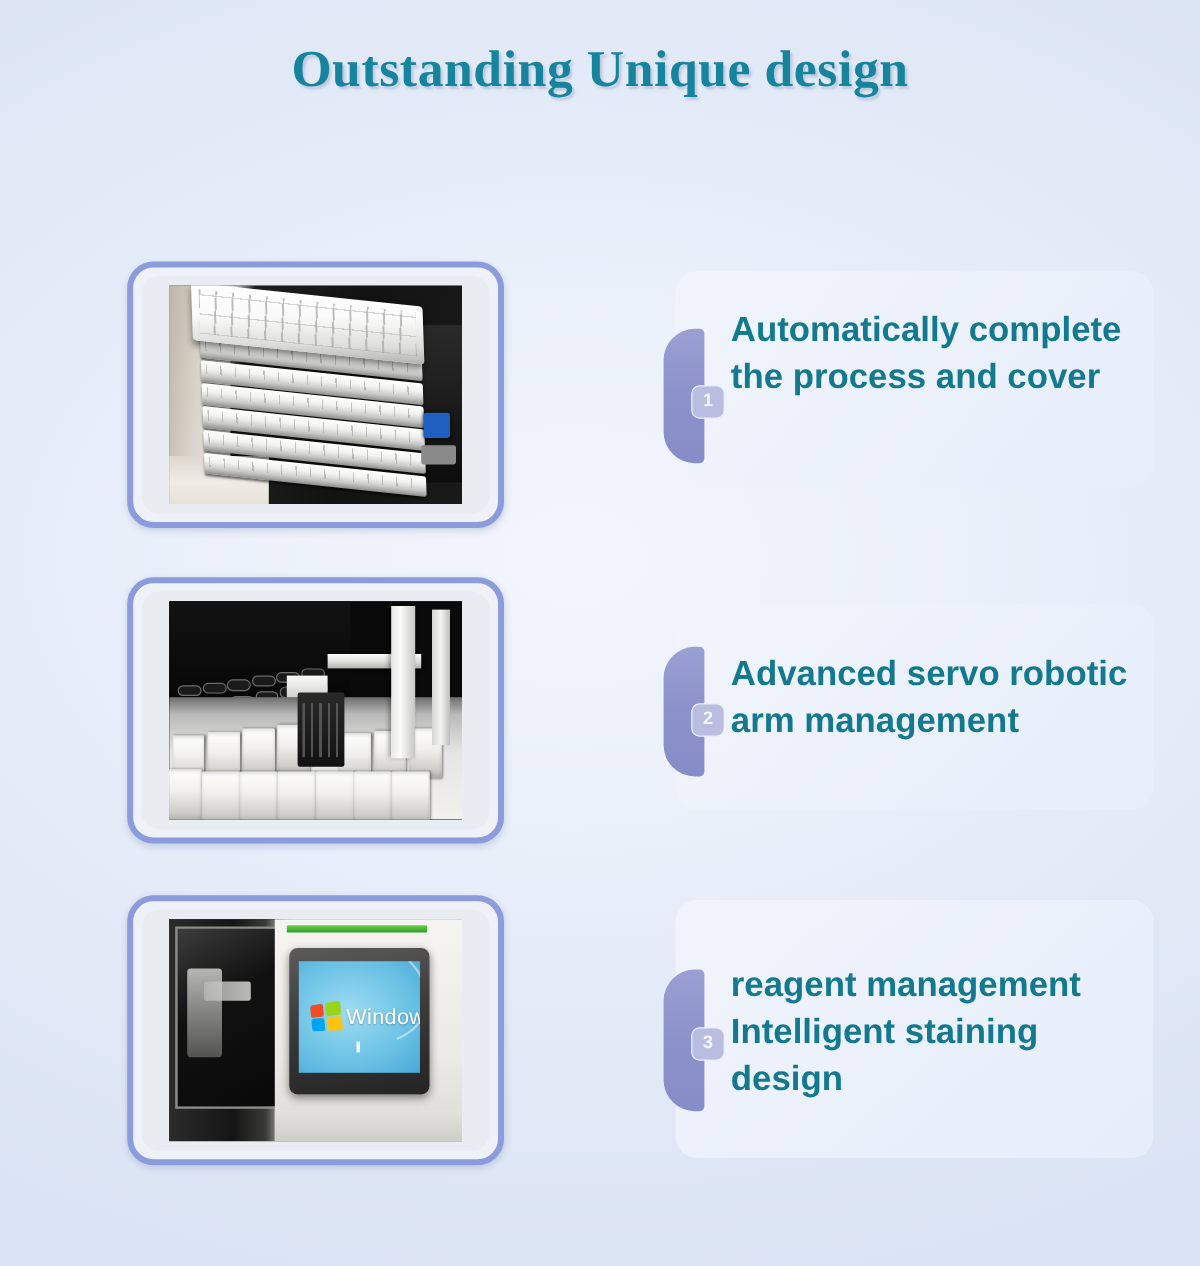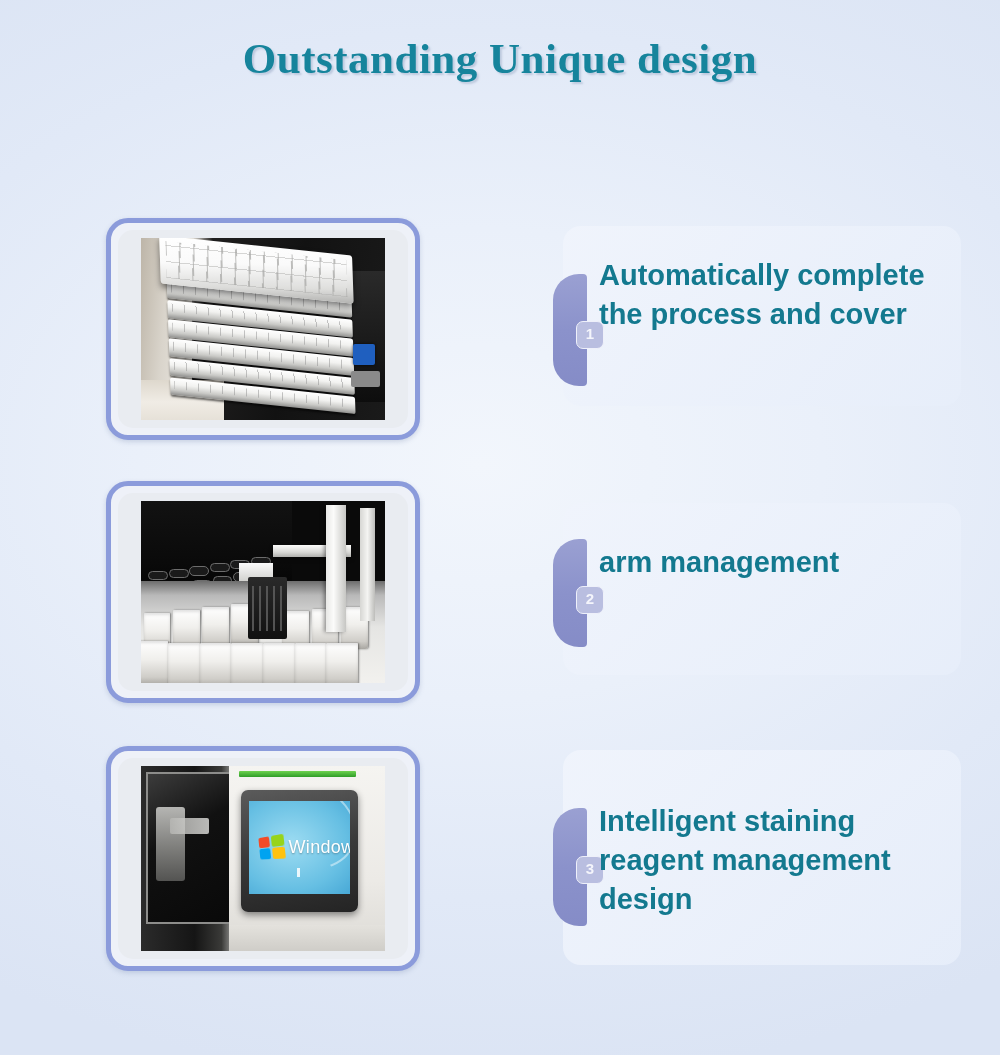--- a/index.html
+++ b/index.html
@@ -338,21 +338,21 @@
     line-height: 24px;
     text-align: center;
     font-family: "Liberation Sans", sans-serif;
   }
   #badge-1 { top: 95px; }
   #badge-2 { top: 83px; }
   #badge-3 { top: 106px; }
 
   .text-lines {
     position: absolute;
-    left: 36px;
+    left: 46px;
     right: 16px;
   }
   #lines-1 { top: 30px; }
   #lines-2 { top: 40px; }
   #lines-3 { top: 52px; }
 
   .tline {
     color: #13798f;
     font-size: 29px;
     font-weight: bold;
@@ -448,20 +448,21 @@
           <div class="p2-arm-col"></div>
           <div class="p2-arm-col2"></div>
         </div>
       </div>
     </div>
 
     <div class="text-panel" id="panel-2">
       <div class="marker" id="marker-2"></div>
       <div class="badge" id="badge-2">2</div>
       <div class="text-lines" id="lines-2">
+        <div class="tline">Advanced servo robotic</div>
         <div class="tline">arm management</div>
       </div>
     </div>
   </div>
 
   <div class="row" id="row-3">
 
     <div class="photo-frame">
       <div class="photo-inner">
         <div class="photo">
@@ -488,20 +489,20 @@
           </div>
           <div class="p3-base"></div>
         </div>
       </div>
     </div>
 
     <div class="text-panel" id="panel-3">
       <div class="marker" id="marker-3"></div>
       <div class="badge" id="badge-3">3</div>
       <div class="text-lines" id="lines-3">
+        <div class="tline">reagent management</div>
         <div class="tline">Intelligent staining</div>
-        <div class="tline">reagent management</div>
         <div class="tline">design</div>
       </div>
     </div>
   </div>
 
 </div>
 
 </body></html>

